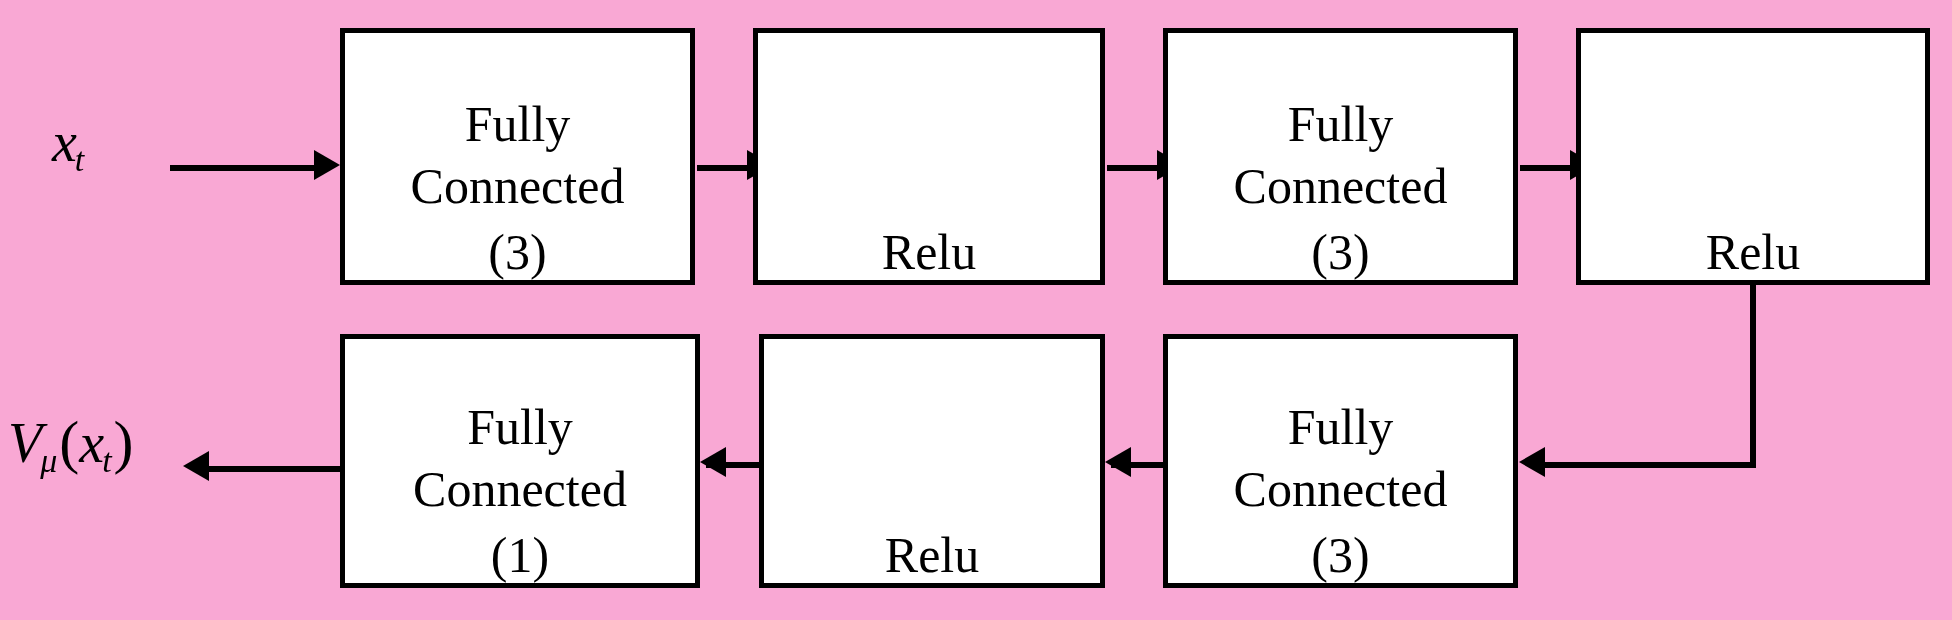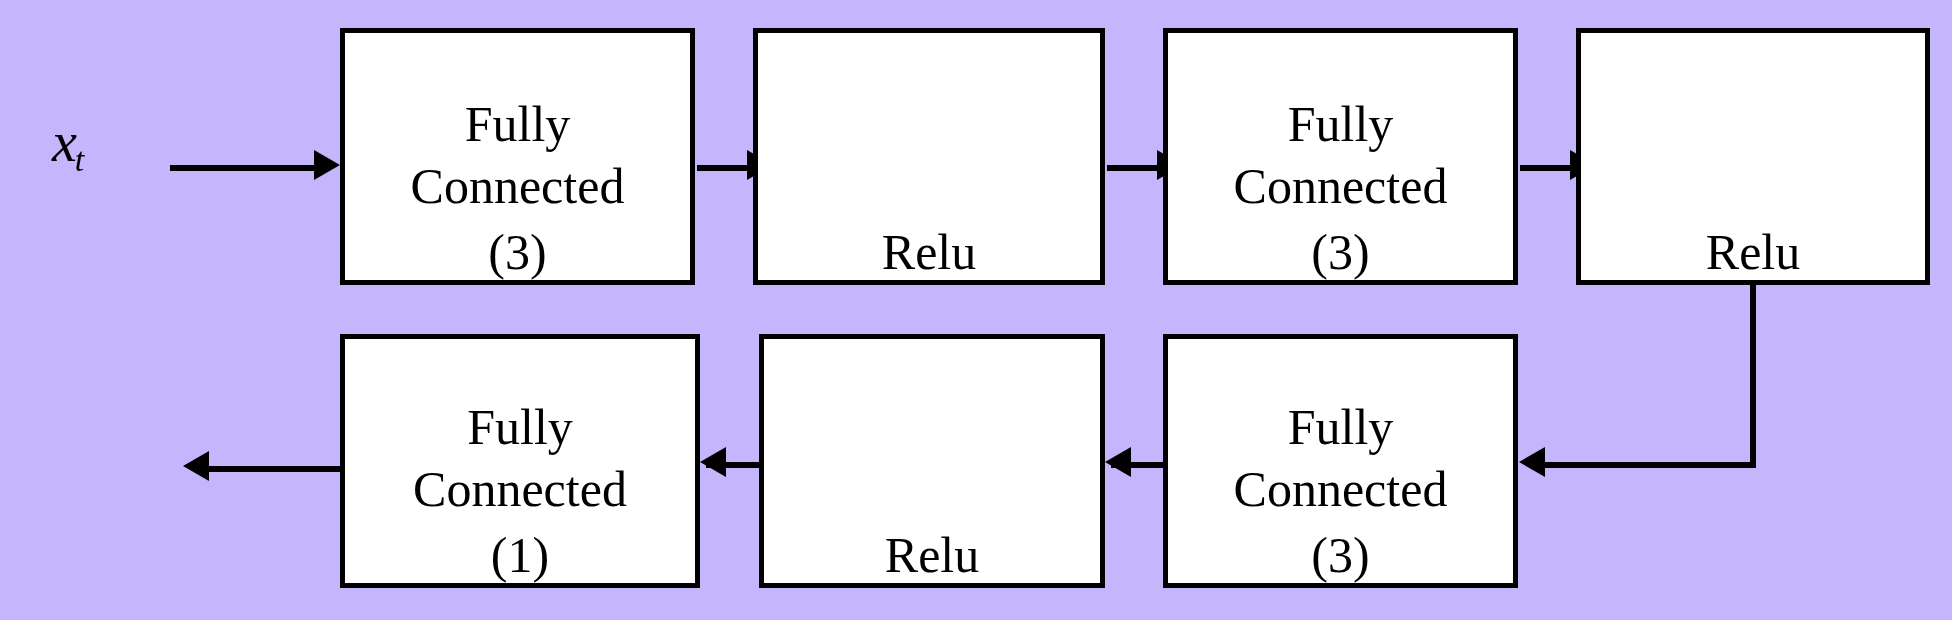--- a/index.html
+++ b/index.html
@@ -4,21 +4,21 @@
 <style>
   html, body {
     margin: 0;
     padding: 0;
     background: #ffffff;
   }
   #canvas {
     position: relative;
     width: 1952px;
     height: 620px;
-    background: #c4b5fd;
+    background: #f9a8d4;
     overflow: hidden;
     font-family: "Liberation Serif", "DejaVu Serif", serif;
   }
   .node {
     position: absolute;
     box-sizing: border-box;
     border: 5px solid #000000;
     background: #ffffff;
     display: flex;
     flex-direction: column;
@@ -145,14 +145,17 @@
 
   <div class="node two-line" style="left:340px; top:334px; width:360px; height:254px;">
     <span class="node-line">Fully</span>
     <span class="node-line">Connected</span>
     <span class="node-line">(1)</span>
   </div>
 
   <div class="hline" style="left:209px; top:466px; width:133px;"></div>
   <div class="arrowhead left" style="left:183px; top:451px;"></div>
 
+  <div class="mathlabel" style="left:8px; top:408px;">
+    <span class="var">V</span><span class="sub">μ</span><span class="paren">(</span><span class="var">x</span><span class="sub">t</span><span class="paren">)</span>
+  </div>
 
 </div>
 
 </body></html>

